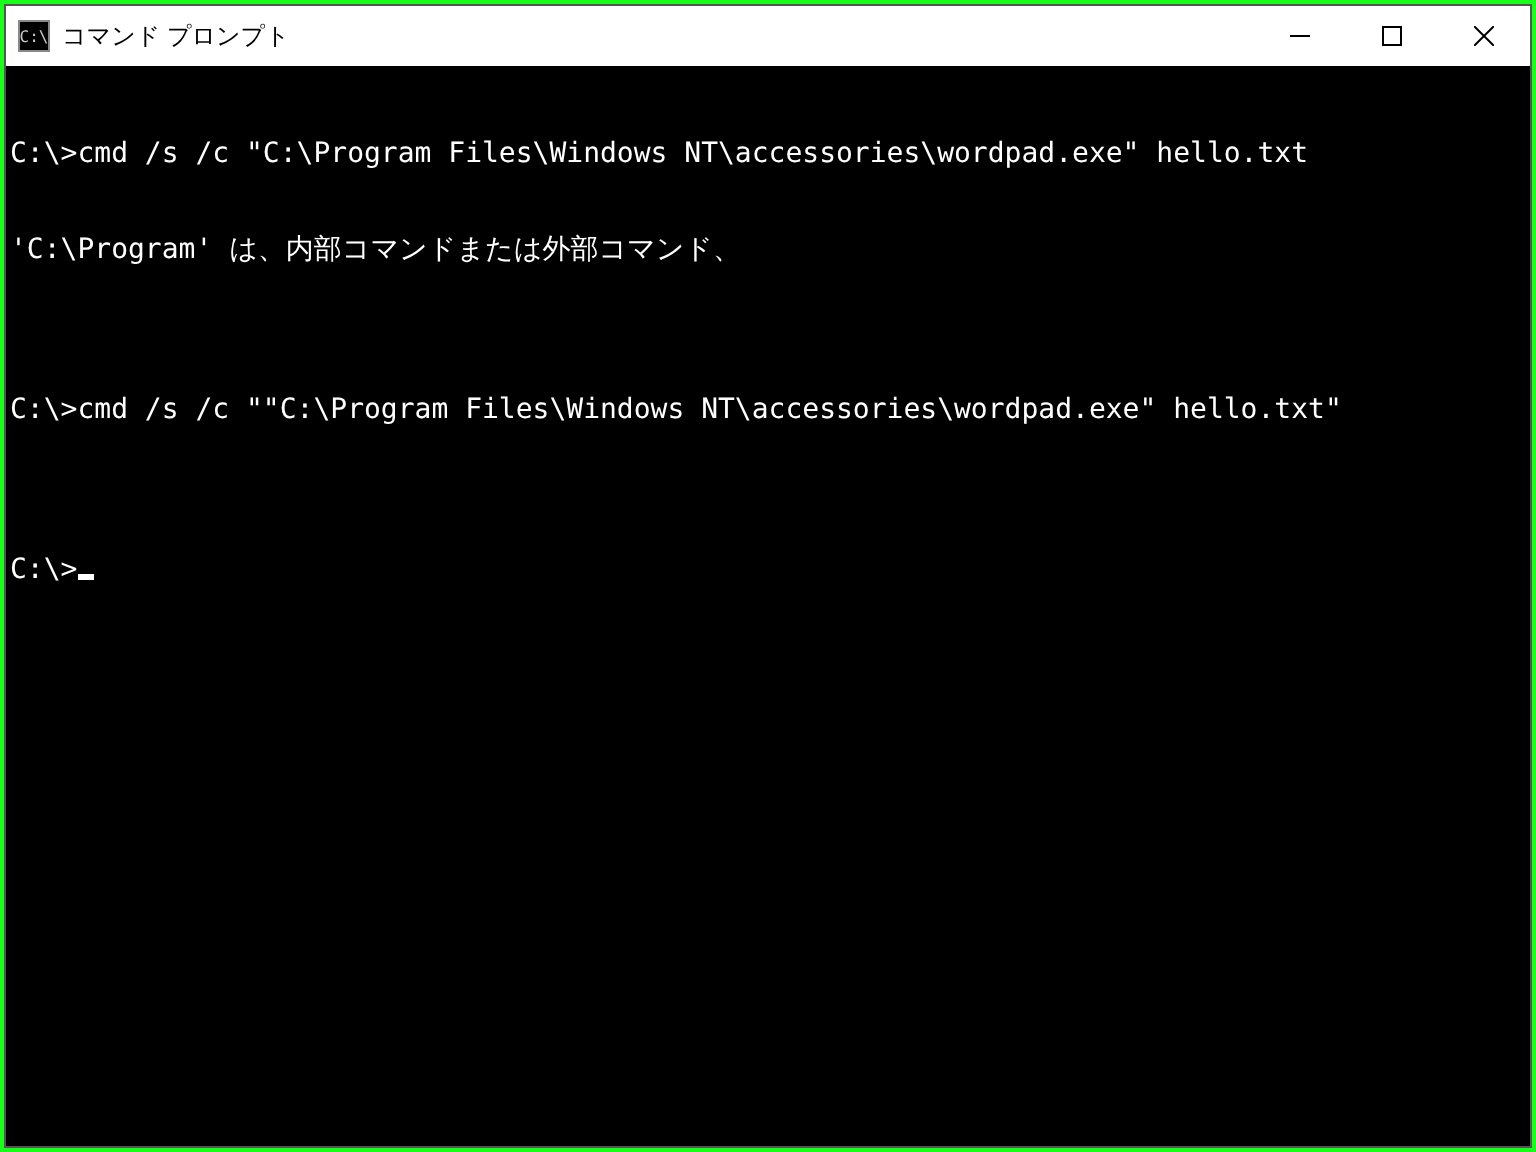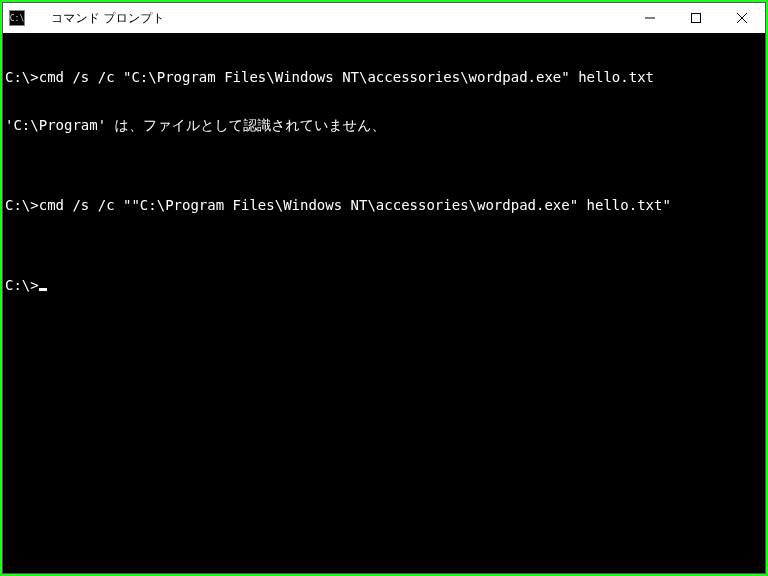--- a/index.html
+++ b/index.html
@@ -38,21 +38,20 @@
     display: flex;
     align-items: center;
     justify-content: center;
     font-size: 8px;
     color: #ccc;
     font-family: monospace;
     border: 1px solid #888;
   }
   .titlebar .title-text {
     flex: 1;
-    margin-left: 20px;
   }
   .win-controls {
     display: flex;
     height: 100%;
   }
   .win-btn {
     width: 46px;
     height: 30px;
     display: flex;
     align-items: center;
@@ -107,19 +106,19 @@
       <div class="win-btn">
         <svg width="10" height="10" viewBox="0 0 10 10">
             <line x1="0" y1="0" x2="10" y2="10" stroke="#000" stroke-width="1"></line>
             <line x1="10" y1="0" x2="0" y2="10" stroke="#000" stroke-width="1"></line>
           </svg>
       </div>
     </div>
   </div>
   <div class="terminal">
     <div class="line">C:\&gt;cmd /s /c "C:\Program Files\Windows NT\accessories\wordpad.exe" hello.txt</div>
-    <div class="line">'C:\Program' は、ファイルとして認識されていません、</div>
+    <div class="line">'C:\Program' は、内部コマンドまたは外部コマンド、</div>
     <div class="line"></div>
     <div class="line">C:\&gt;cmd /s /c ""C:\Program Files\Windows NT\accessories\wordpad.exe" hello.txt"</div>
     <div class="line"></div>
     <div class="line"><span>C:\&gt;</span><span class="cursor"></span></div>
   </div>
 </div>
 
 </body></html>

